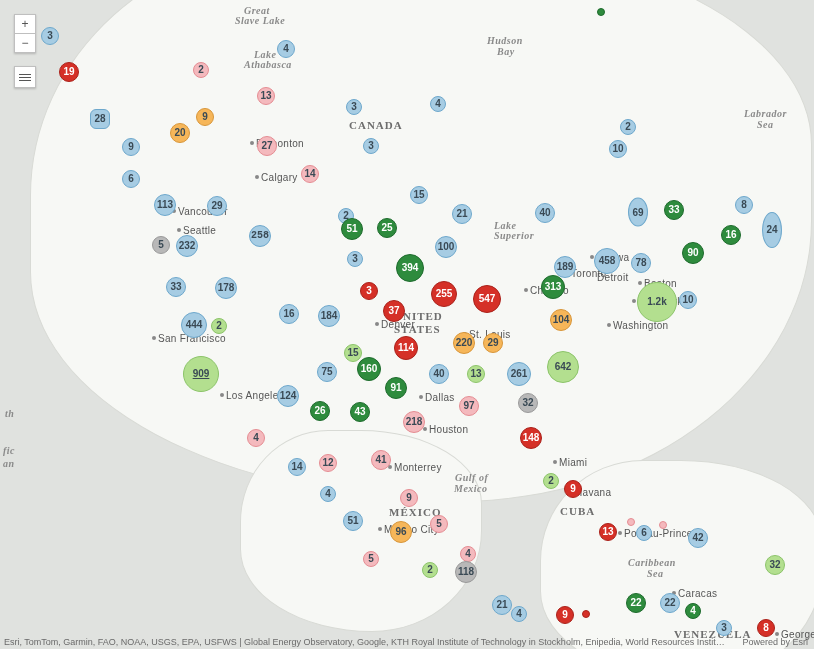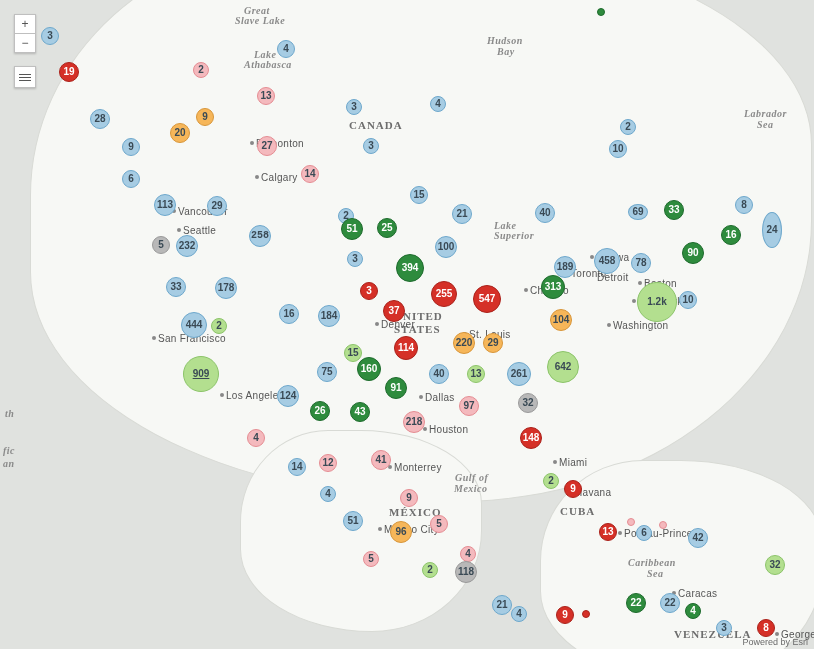--- a/index.html
+++ b/index.html
@@ -125,21 +125,21 @@
       <div class="city-dot" style="left: 777px; top: 634px;"></div>
       <div class="label city" style="left: 781px; top: 629px;">Georgetown</div>
     </div>
   <div id="clusters-layer">
       <div class="cluster c-blue" style="left: 50px; top: 36px; width: 18px; height: 18px;">
         <span>3</span>
       </div>
       <div class="cluster c-red" style="left: 69px; top: 72px; width: 20px; height: 20px;">
         <span>19</span>
       </div>
-      <div class="cluster c-blue" style="left: 100px; top: 119px; width: 20px; height: 20px;">
+      <div class="cluster c-blue" style="left: 100px; top: 119px; width: 20px; height: 20px; border-radius: 6px;">
         <span>28</span>
       </div>
       <div class="cluster c-blue" style="left: 131px; top: 147px; width: 18px; height: 18px;">
         <span>9</span>
       </div>
       <div class="cluster c-blue" style="left: 131px; top: 179px; width: 18px; height: 18px;">
         <span>6</span>
       </div>
       <div class="cluster c-blue" style="left: 165px; top: 205px; width: 22px; height: 22px;">
         <span>113</span>
@@ -266,21 +266,21 @@
       </div>
       <div class="cluster c-green-d" style="left: 693px; top: 253px; width: 22px; height: 22px;">
         <span>90</span>
       </div>
       <div class="cluster c-green-d" style="left: 731px; top: 235px; width: 20px; height: 20px;">
         <span>16</span>
       </div>
       <div class="cluster c-green-d" style="left: 674px; top: 210px; width: 20px; height: 20px;">
         <span>33</span>
       </div>
-      <div class="cluster c-blue" style="left: 638px; top: 212px; width: 20px; height: 16px;">
+      <div class="cluster c-blue" style="left: 638px; top: 212px; width: 20px; height: 29px;">
         <span>69</span>
       </div>
       <div class="cluster c-blue" style="left: 545px; top: 213px; width: 20px; height: 20px;">
         <span>40</span>
       </div>
       <div class="cluster c-blue" style="left: 618px; top: 149px; width: 18px; height: 18px;">
         <span>10</span>
       </div>
       <div class="cluster c-blue" style="left: 628px; top: 127px; width: 16px; height: 16px;">
         <span>2</span>
@@ -433,14 +433,15 @@
         <span></span>
       </div>
       <div class="cluster c-pink" style="left: 663px; top: 525px; width: 8px; height: 8px; font-size: 0px;">
         <span></span>
       </div>
       <div class="cluster c-red" style="left: 586px; top: 614px; width: 8px; height: 8px; font-size: 0px;">
         <span></span>
       </div>
     </div>
 
+  <div class="attrib">Esri, TomTom, Garmin, FAO, NOAA, USGS, EPA, USFWS | Global Energy Observatory, Google, KTH Royal Institute of Technology in Stockholm, Enipedia, World Resources Instit…</div>
   <div class="powered">Powered by Esri</div>
 </div>
 
 </body></html>

